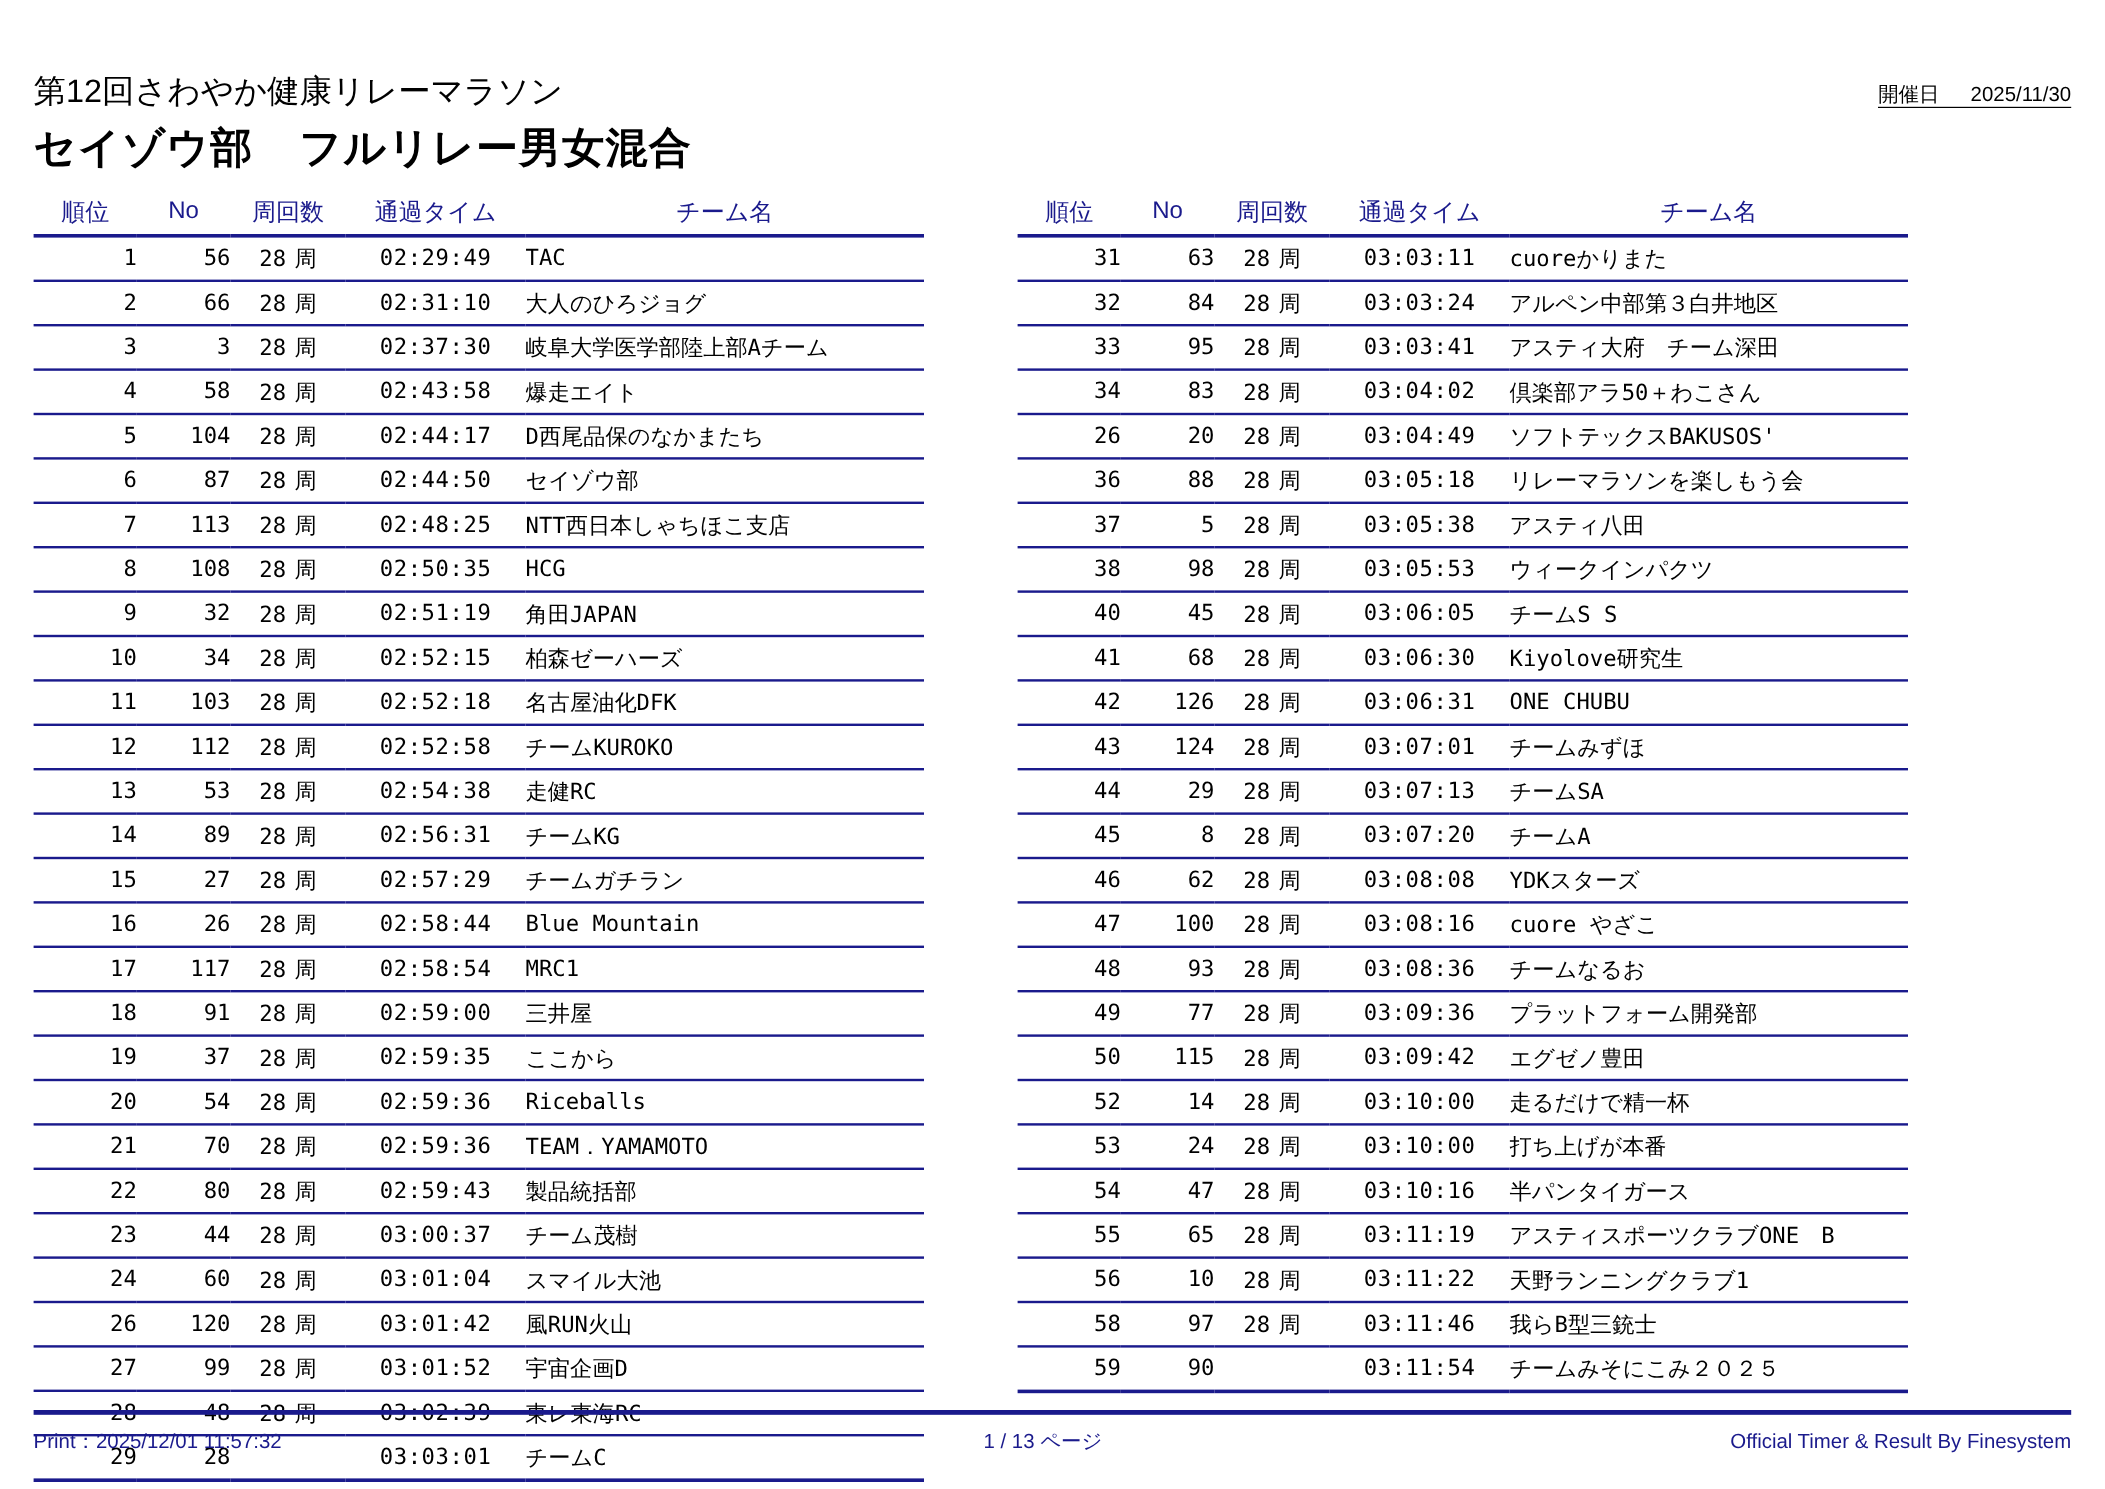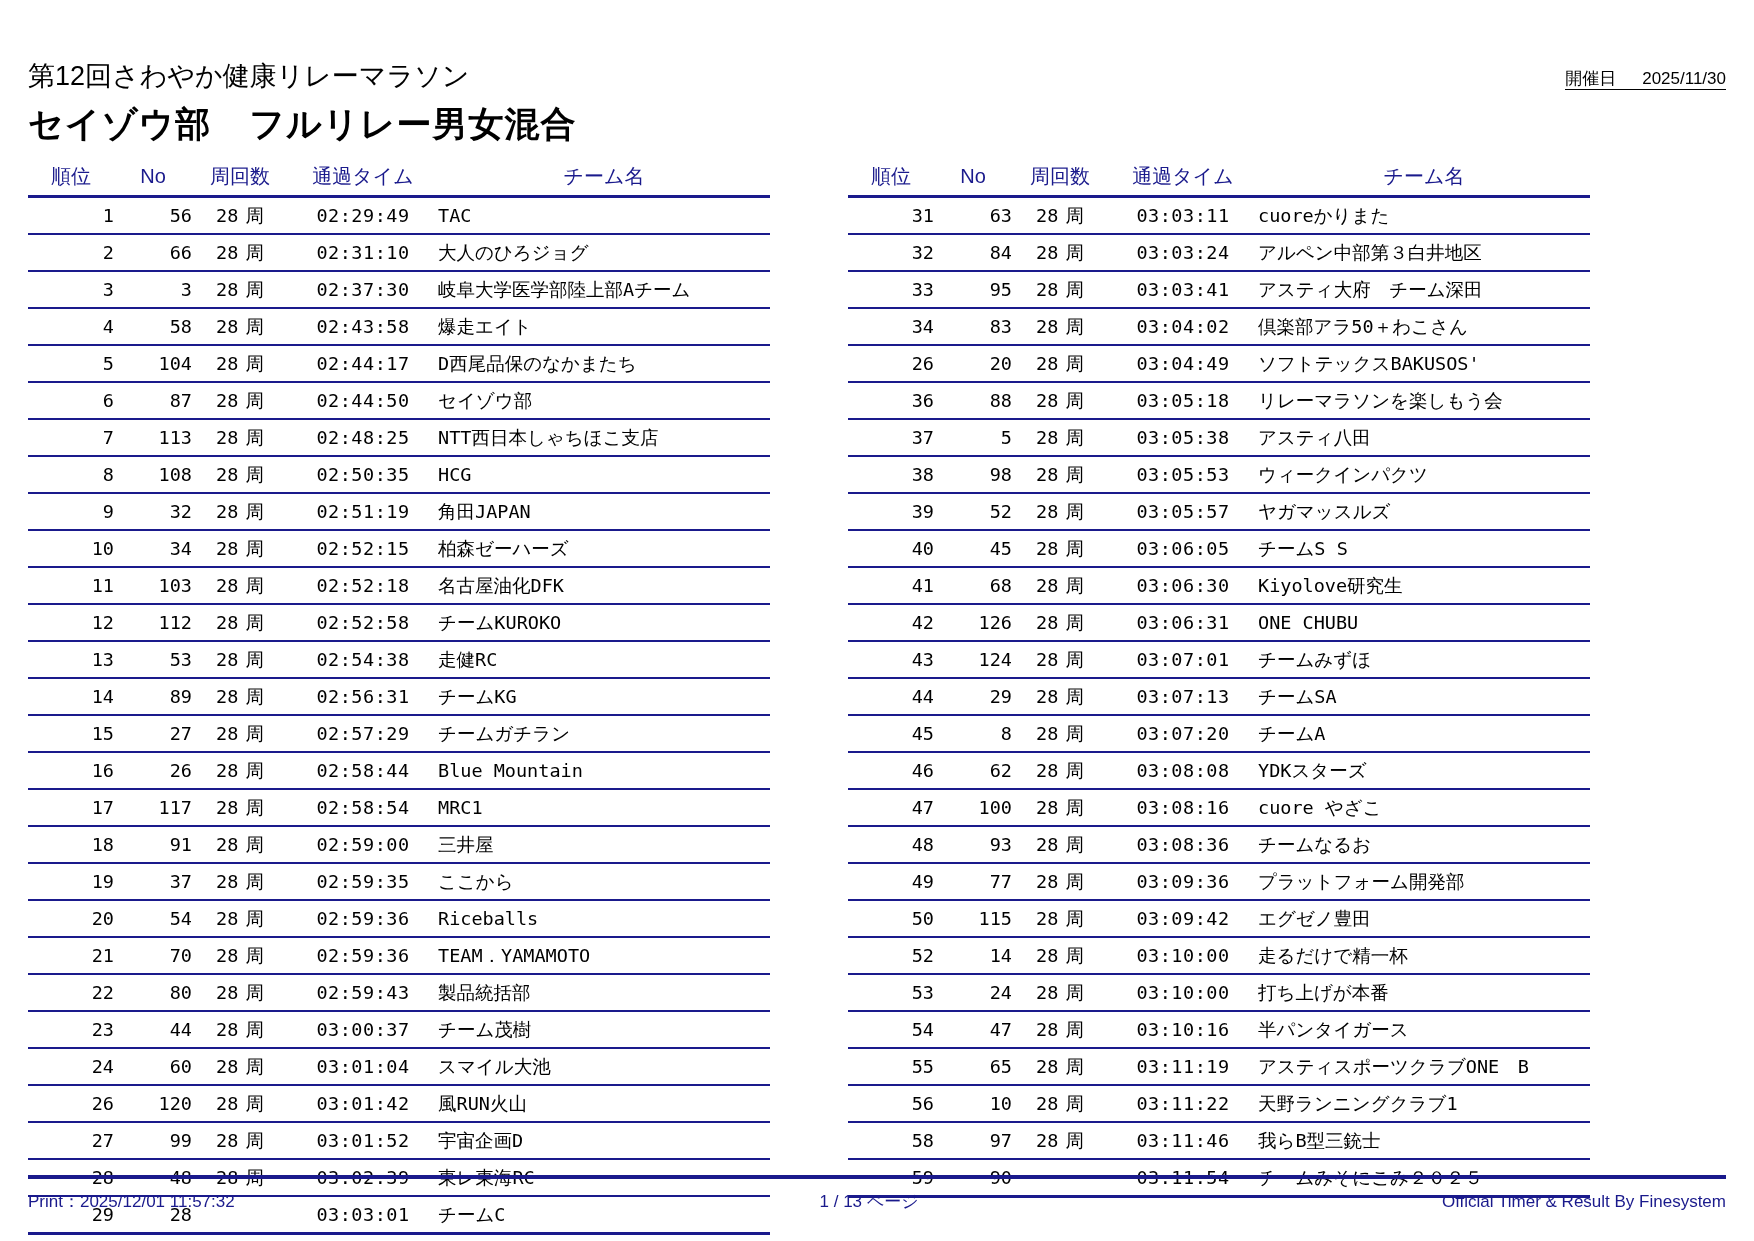--- a/index.html
+++ b/index.html
@@ -438,27 +438,20 @@
               <td class="team">アスティ八田</td>
             </tr>
             <tr>
               <td class="rank">38</td>
               <td class="no">98</td>
               <td class="laps"><span>28</span><span class="unit">周</span></td>
               <td class="time">03:05:53</td>
               <td class="team">ウィークインパクツ</td>
             </tr>
             <tr>
-              <td class="rank">39</td>
-              <td class="no">52</td>
-              <td class="laps"><span>28</span><span class="unit">周</span></td>
-              <td class="time">03:05:57</td>
-              <td class="team">ヤガマッスルズ</td>
-            </tr>
-            <tr>
               <td class="rank">40</td>
               <td class="no">45</td>
               <td class="laps"><span>28</span><span class="unit">周</span></td>
               <td class="time">03:06:05</td>
               <td class="team">チームS S</td>
             </tr>
             <tr>
               <td class="rank">41</td>
               <td class="no">68</td>
               <td class="laps"><span>28</span><span class="unit">周</span></td>

